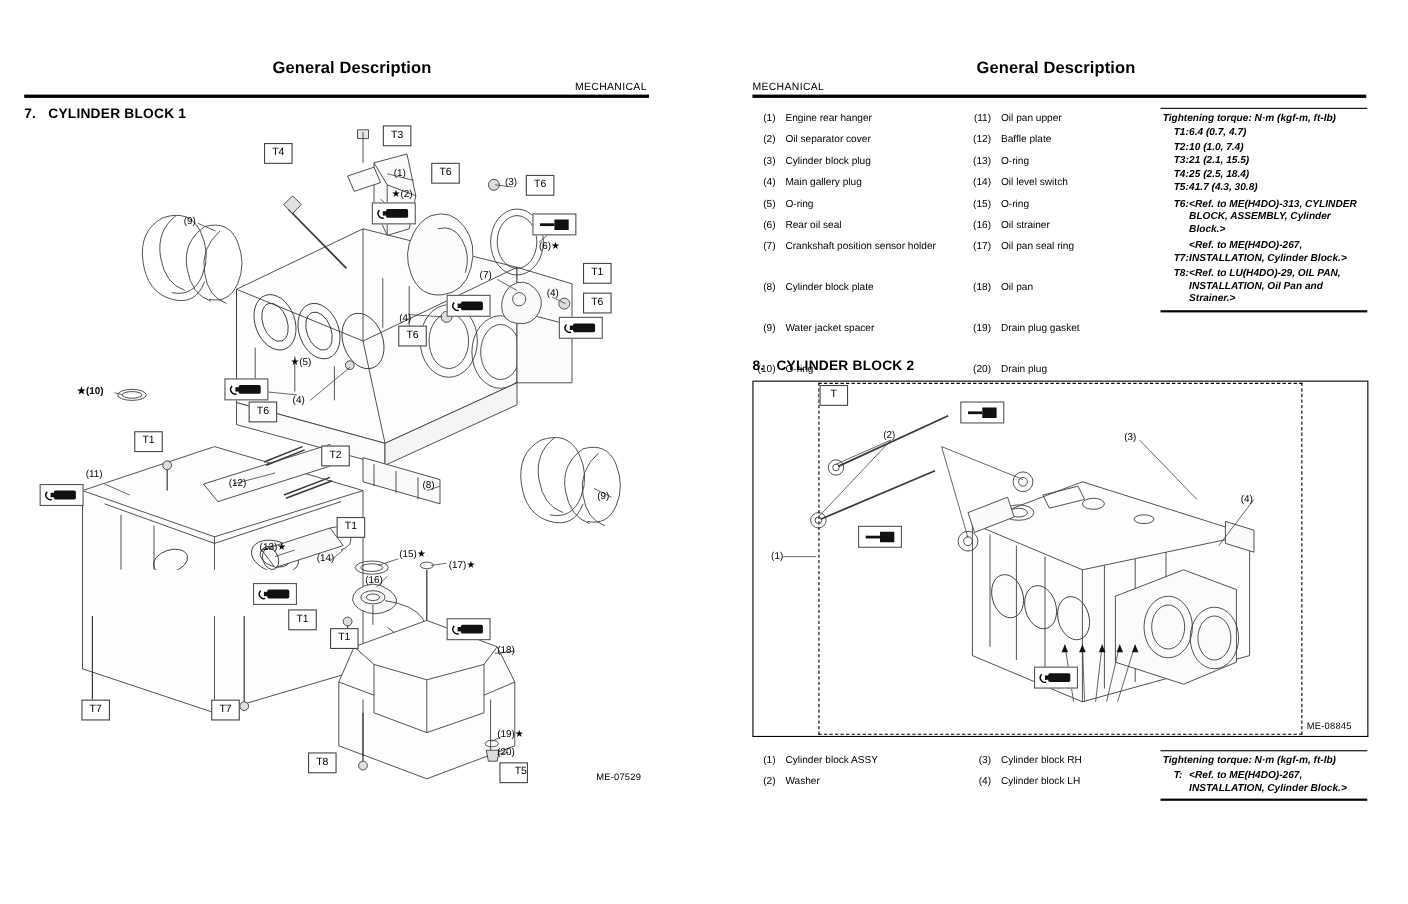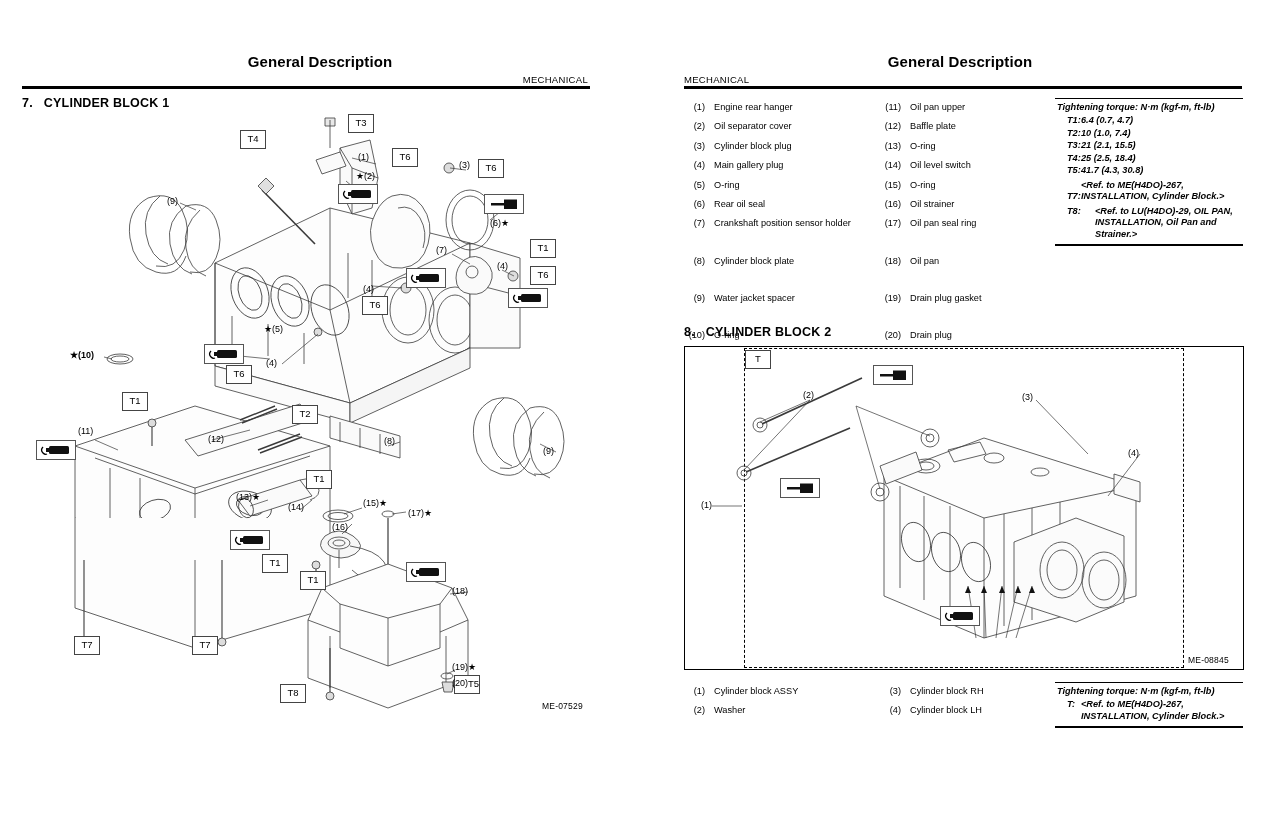--- a/index.html
+++ b/index.html
@@ -263,21 +263,21 @@
   <div class="cbox" style="left:362px; top:248px;">T6</div>
   <div class="cbox" style="left:226px; top:317px;">T6</div>
   <div class="cbox" style="left:122px; top:344px;">T1</div>
   <div class="cbox" style="left:292px; top:357px;">T2</div>
   <div class="cbox" style="left:306px; top:422px;">T1</div>
   <div class="cbox" style="left:262px; top:506px;">T1</div>
   <div class="cbox" style="left:300px; top:523px;">T1</div>
   <div class="cbox" style="left:74px;  top:588px;">T7</div>
   <div class="cbox" style="left:192px; top:588px;">T7</div>
   <div class="cbox" style="left:280px; top:636px;">T8</div>
-  <div class="cbox" style="left:454px; top:627px;text-align:right;">T5</div>
+  <div class="cbox" style="left:454px; top:645px;text-align:right;">T5</div>
 
   <div class="icon-box" style="left:338px; top:136px; width:40px; height:20px;">
     <svg width="32" height="13" viewBox="0 0 32 13">
         <path d="M3 3 q-3 3 0 6 q2 2 4 1" stroke="#000" fill="none" stroke-width="1.3"></path>
         <rect x="9" y="2" width="20" height="8" rx="1.5" fill="#111"></rect>
         <rect x="6" y="4" width="4" height="4" fill="#111"></rect>
       </svg>
   </div>
   <div class="icon-box" style="left:484px; top:146px; width:40px; height:20px;">
     <svg width="32" height="13" viewBox="0 0 32 13">
@@ -464,25 +464,29 @@
         <span class="tq-val">21 (2.1, 15.5)</span>
       </div>
     <div class="tq-row">
         <span class="tq-key">T4:</span>
         <span class="tq-val">25 (2.5, 18.4)</span>
       </div>
     <div class="tq-row">
         <span class="tq-key">T5:</span>
         <span class="tq-val">41.7 (4.3, 30.8)</span>
       </div>
+    <div class="tq-row" style="padding-top:2px;">
+        <span class="tq-key">T6:</span>
+        <span class="tq-val">&lt;Ref. to ME(H4DO)-313, CYLINDER BLOCK, ASSEMBLY, Cylinder Block.&gt;</span>
+      </div>
     <div class="tq-row" style="padding-top:2px;align-items:flex-end;">
         <span class="tq-key">T7:</span>
         <span class="tq-val">&lt;Ref. to ME(H4DO)-267, INSTALLATION, Cylinder Block.&gt;</span>
       </div>
-    <div class="tq-row" style="padding-top:2px; padding-bottom:4px;gap:14px;">
+    <div class="tq-row" style="padding-top:2px; padding-bottom:4px;">
         <span class="tq-key">T8:</span>
         <span class="tq-val">&lt;Ref. to LU(H4DO)-29, OIL PAN, INSTALLATION, Oil Pan and Strainer.&gt;</span>
       </div>
   </div>
 
   <div class="sec-title" style="left:44px; top:277px;">
     <span>8.</span>
     &nbsp;
     <span>CYLINDER BLOCK 2</span>
   </div>

